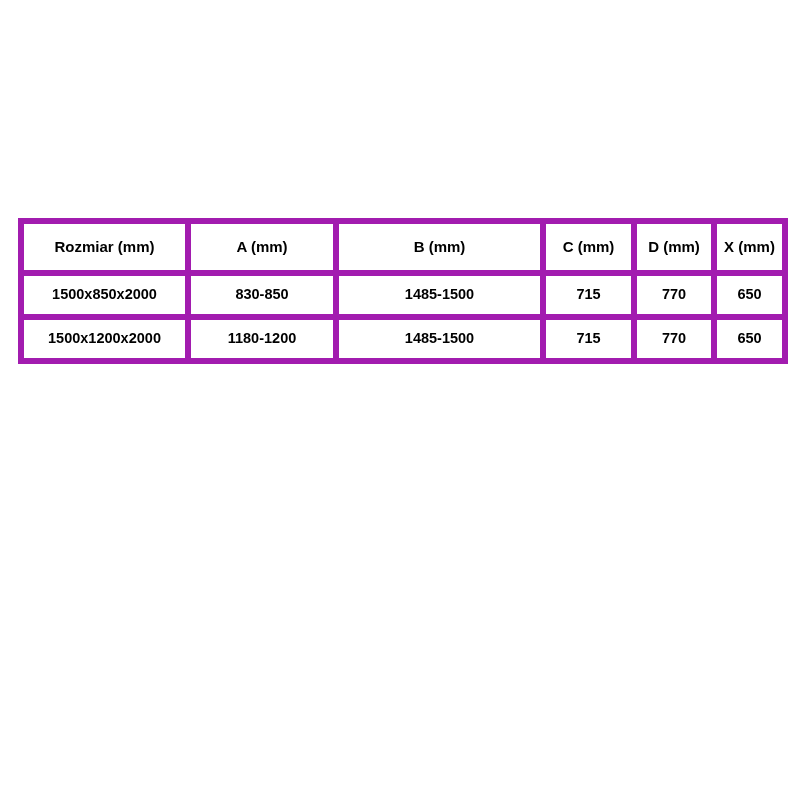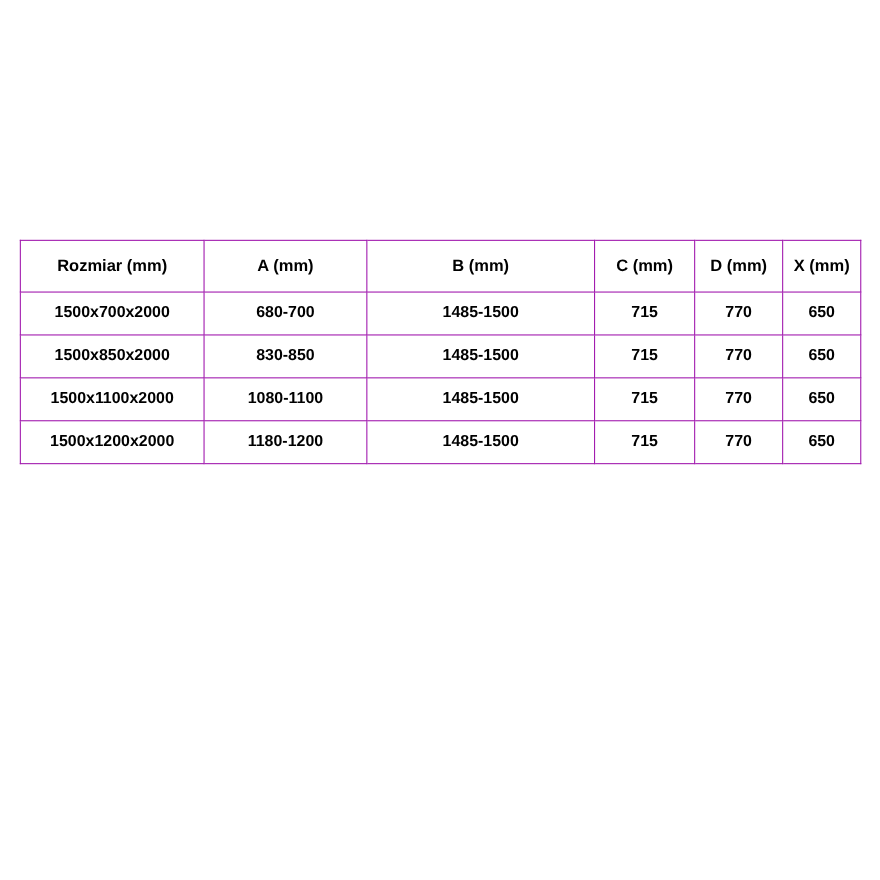--- a/index.html
+++ b/index.html
@@ -24,21 +24,21 @@
     left: 18px;
     top: 218px;
     width: 764px;
   }
   table.spec {
     border-collapse: collapse;
     width: 764px;
     table-layout: fixed;
   }
   table.spec td, table.spec th {
-    border: 1px solid #a21caf;
+    border: 6px solid #a21caf;
     text-align: center;
     vertical-align: middle;
     font-weight: bold;
     font-size: 14.5px;
     padding: 0;
     height: 38px;
     line-height: 1.1;
     color: #000000;
     white-space: nowrap;
   }
@@ -76,38 +76,22 @@
           <th class="size-col hdr-rozmiar">Rozmiar (mm)</th>
           <th>A (mm)</th>
           <th>B (mm)</th>
           <th>C (mm)</th>
           <th>D (mm)</th>
           <th>X (mm)</th>
         </tr>
       </thead>
       <tbody>
         <tr>
-          <td class="size-col">1500x700x2000</td>
-          <td>680-700</td>
-          <td>1485-1500</td>
-          <td>715</td>
-          <td>770</td>
-          <td>650</td>
-        </tr>
-        <tr>
           <td class="size-col">1500x850x2000</td>
           <td>830-850</td>
-          <td>1485-1500</td>
-          <td>715</td>
-          <td>770</td>
-          <td>650</td>
-        </tr>
-        <tr>
-          <td class="size-col">1500x1100x2000</td>
-          <td>1080-1100</td>
           <td>1485-1500</td>
           <td>715</td>
           <td>770</td>
           <td>650</td>
         </tr>
         <tr>
           <td class="size-col">1500x1200x2000</td>
           <td>1180-1200</td>
           <td>1485-1500</td>
           <td>715</td>

